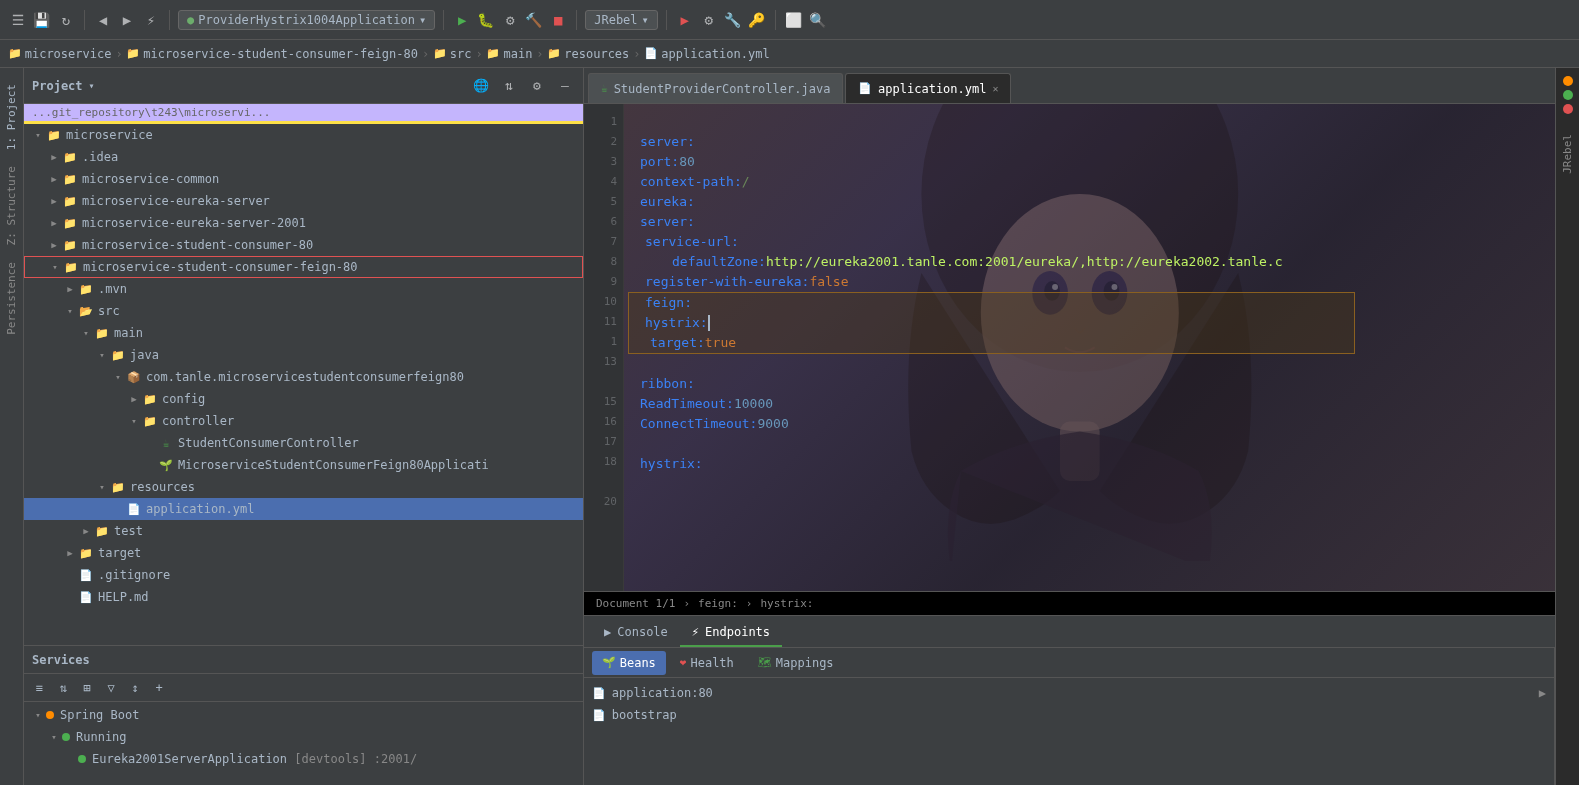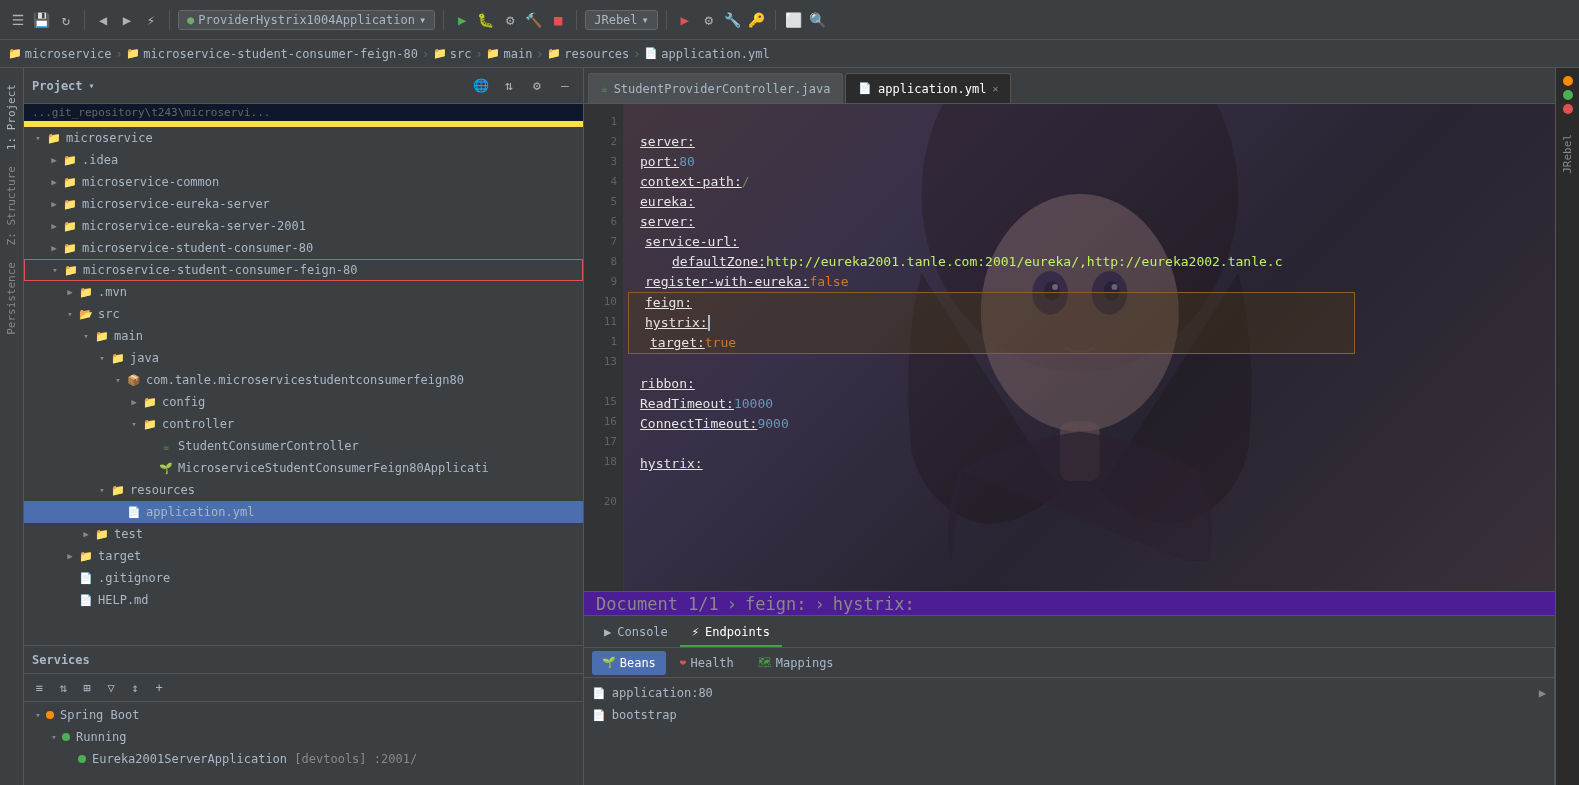--- a/index.html
+++ b/index.html
@@ -323,36 +323,36 @@
       height: 20px;
       line-height: 20px;
       padding-left: 16px;
       font-size: 13px;
       white-space: nowrap;
       display: flex;
       align-items: center;
     }
 
     
-    .yaml-key { color: #e5e5e5; text-decoration: underline; }
+    .yaml-key { color: #3b82f6; }
     .yaml-string { color: #6a8759; }
     .yaml-bool { color: #cc7832; }
     .yaml-num { color: #6897bb; }
     .yaml-url { color: #bef264; }
     @keyframes blink { 0%, 100% { opacity: 1; } 50% { opacity: 0; } }
 
     
     #editor-statusbar {
       height: 24px;
-      background: #4c1d95;
+      background: #000000;
       border-top: 1px solid #555;
       display: flex;
       align-items: center;
       padding: 0 12px;
-      font-size: 17px;
+      font-size: 11px;
       color: #888;
       gap: 8px;
       z-index: 10;
       position: relative;
     }
     .status-arrow { color: #888; }
 
     
     #bottom-panel {
       height: 170px;
@@ -576,21 +576,21 @@
       <span class="panel-title">Project</span>
       <span class="panel-arrow">▾</span>
       <div style="margin-left:auto; display:flex; gap:8px;">
         <span class="toolbar-icon" style="font-size:13px;">🌐</span>
         <span class="toolbar-icon" style="font-size:13px;">⇅</span>
         <span class="toolbar-icon" style="font-size:13px;">⚙</span>
         <span class="toolbar-icon" style="font-size:13px;">—</span>
       </div>
     </div>
 
-    <div style="padding: 2px 8px; font-size:11px; color:#666; overflow:hidden; text-overflow:ellipsis; white-space:nowrap; background:#0f172a; border-bottom:6px solid #fde047;">
+    <div style="padding: 2px 8px; font-size:11px; color:#666; overflow:hidden; text-overflow:ellipsis; white-space:nowrap; background:#c4b5fd; border-bottom:3px solid #fde047;">
       ...git_repository\t243\microservi...
     </div>
 
     <div id="file-tree">
 
       <div class="tree-item" style="padding-left:8px;">
         <span class="tree-arrow">▾</span>
         <span class="tree-icon icon-folder">📁</span>
         <span>microservice</span>
       </div>

